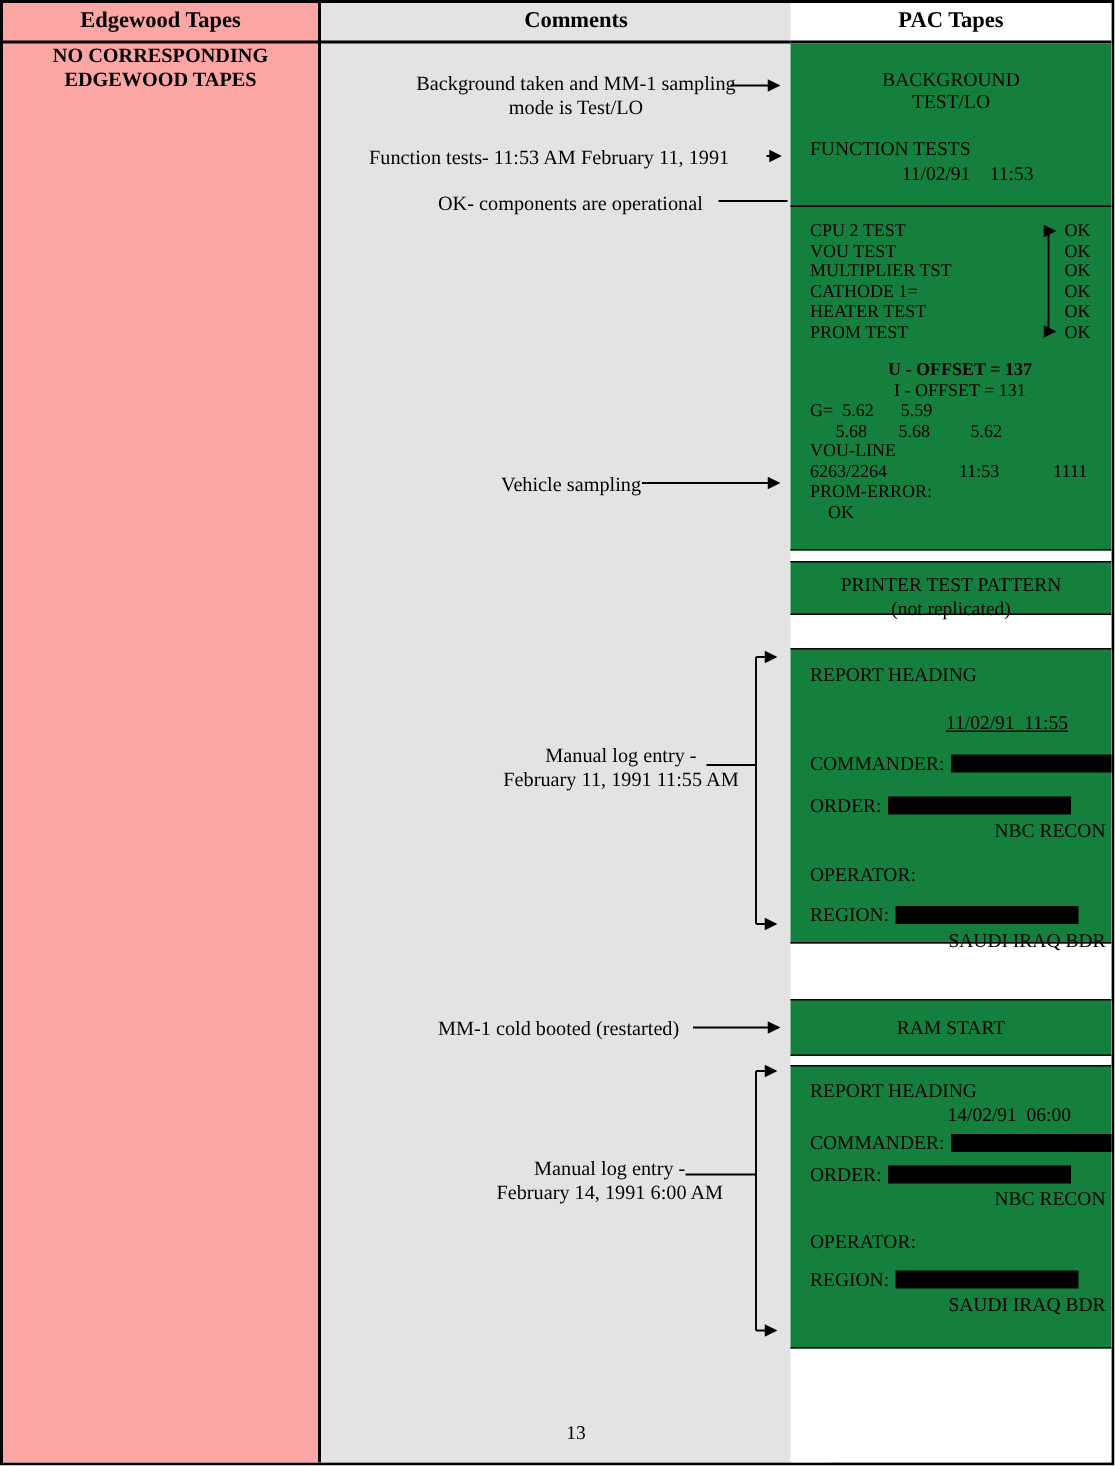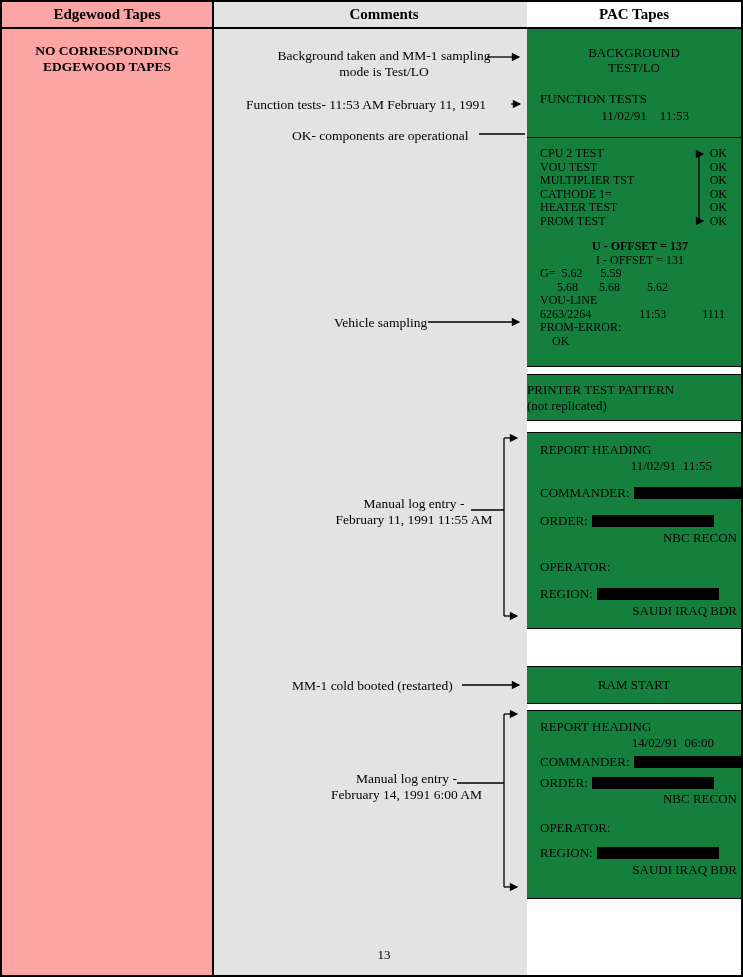--- a/index.html
+++ b/index.html
@@ -15,21 +15,21 @@
   }
   .col { position: absolute; top: 0; height: 973px; }
   .col-edgewood { left: 0; width: 212px; border-right: 2px solid var(--border, #000); background: #fca5a5; }
   .col-comments { left: 212px; width: 342px; border-right: 2px solid var(--border, #000); background: var(--comments-column-bg, #e3e3e3); }
   .col-pac { left: 525px; width: 214px; background: #fff; }
   .col-header {
     height: 27px; border-bottom: 2px solid var(--border, #000);
     display: flex; align-items: center; justify-content: center;
     font-weight: bold; font-size: 15px;
   }
-  .edgewood-note { margin-top: 14px; text-align: center; font-weight: bold; font-size: 13.5px; line-height: 16px; }
+  .edgewood-note { text-align: center; font-weight: bold; font-size: 13.5px; line-height: 16px; }
 
   .comment { position: absolute; font-size: 13.5px; line-height: 15.5px; }
   .center { text-align: center; }
   .pre { white-space: pre; }
   .page-num { position: absolute; left: 0; right: 0; top: 945px; text-align: center; font-size: 13px; }
 
   .pac-box { position: absolute; left: 0; width: 214px; background: #15803d; }
   .bb { border-bottom: 1.5px solid var(--border, #000); }
   .bt { border-top: 1.5px solid var(--border, #000); }
 
@@ -40,27 +40,27 @@
 
   .box-b { top: 136px; height: 229px; }
   .tests { padding-top: 9px; }
   .test-row { display: flex; justify-content: space-between; padding: 0 14px 0 13px; font-size: 12px; line-height: 13.5px; }
   .readings { margin-top: 12px; padding-left: 13px; font-size: 12px; line-height: 13.5px; }
   .ind-a { padding-left: 52px; font-weight: bold; }
   .ind-a2 { padding-left: 56px; }
   .ind-b { padding-left: 17px; }
   .ind-c { padding-left: 12px; }
 
-  .box-c { top: 372px; height: 47px; padding-top: 7px; font-size: 13px; line-height: 16px; }
+  .box-c { top: 372px; height: 36px; text-align: center; padding-top: 7px; font-size: 13px; line-height: 16px; }
 
   .report { font-size: 13px; line-height: 15px; padding: 9px 4px 0 13px; }
   .box-d { top: 430px; height: 197px; }
   .box-g { top: 708px; height: 189px; padding-top: 8px; }
   .rep-dt { text-align: right; }
-  .box-d .rep-dt { padding-right: 25px; margin-top: 1px; }
+  .box-d .rep-dt { padding-right: 25px; margin-top: 17px; text-decoration: underline; }
   .box-g .rep-dt { padding-right: 23px; margin-top: 1px; }
   .rep-row { display: flex; align-items: center; gap: 4px; }
   .bar { height: 12px; background: var(--redaction, #000); flex: none; }
   .bar-cmd { width: 118px; }
   .bar-ord { width: 122px; }
   .bar-reg { width: 122px; }
   .rep-right { text-align: right; }
 
   .box-f { top: 664px; height: 38px; text-align: center; padding-top: 10px; font-size: 13px; }
 

